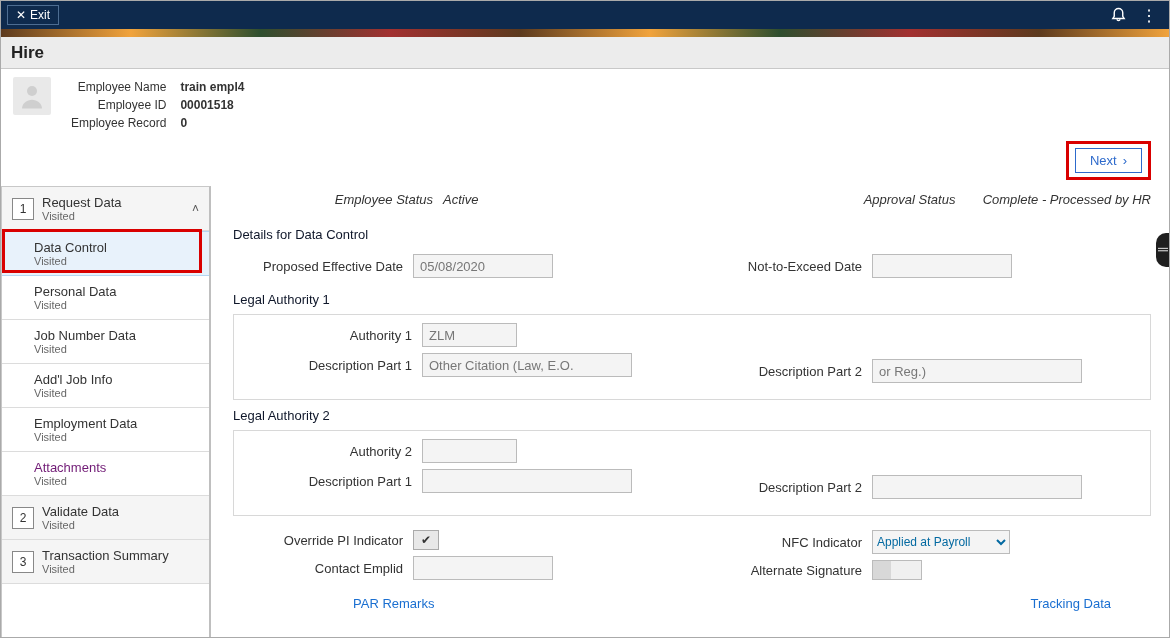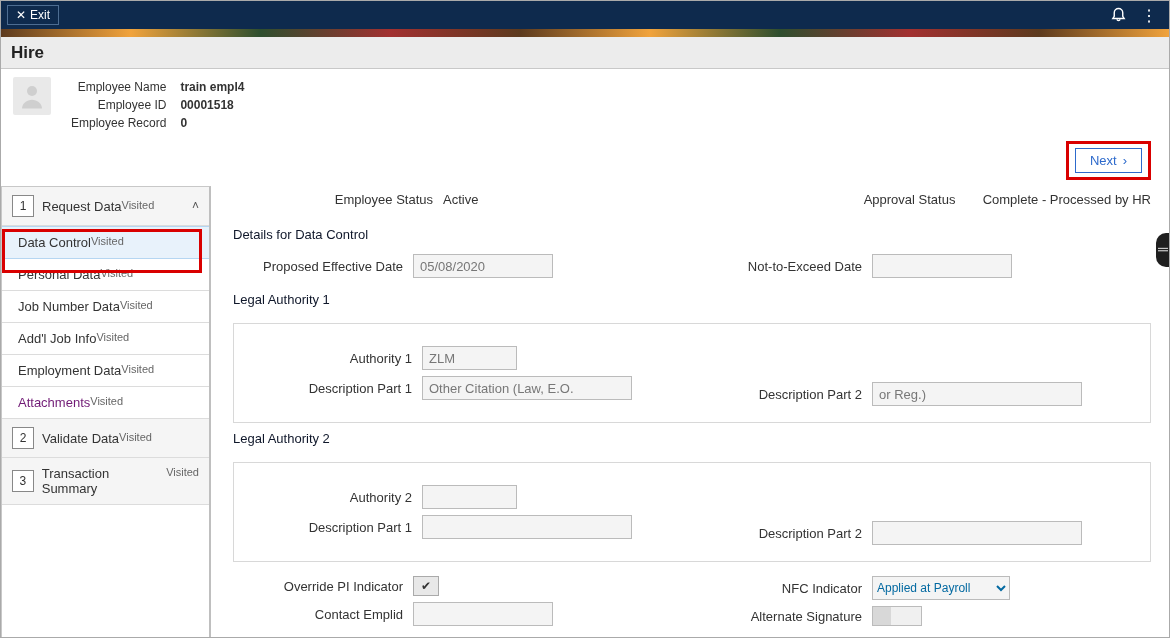--- a/index.html
+++ b/index.html
@@ -17,46 +17,46 @@
   .emp-table td { padding:1px 6px; font-size:12px; }
   .emp-table td.lab { text-align:right; color:#333; }
   .emp-table td.val { font-weight:700; }
   .nextarea { display:flex; justify-content:flex-end; padding:0 18px 6px; position:relative; }
   .next-btn { border:1px solid #2d6acc; color:#2d6acc; background:#fff; padding:4px 14px; font-size:13px; display:flex; align-items:center; gap:6px; cursor:pointer; }
   .next-wrap { border:3px solid #d90000; padding:4px 6px; }
   .main { display:flex; height:calc(100% - 170px); }
   .sidebar { width:210px; border:1px solid #c8c8c8; border-right:2px solid #bfbfbf; background:#fff; position:relative; }
   .step { display:flex; align-items:center; padding:8px 10px; border-bottom:1px solid #dcdcdc; font-size:13px; gap:8px; }
   .step.lv1 { background:#f5f5f5; }
-  .step.sub { padding-left:16px; }
+  .step.sub { padding-left:32px; }
   .step .badge { width:22px; height:22px; border:1px solid #888; background:#fff; display:flex; align-items:center; justify-content:center; font-size:12px; }
-  .step .col { display:flex; }
+  .step .col { display:flex; flex-direction:column; }
   .step .sub-label { font-size:11px; color:#666; }
   .step.active { background:#e8f2fb; border-top:1px solid #b5d6f2; border-bottom:1px solid #b5d6f2; }
   .step.muted .title { color:#701a75; }
   .chev { margin-left:auto; font-size:12px; color:#555; }
   .red-box-sidebar { position:absolute; left:0; top:42px; width:200px; height:44px; border:3px solid #d90000; pointer-events:none; }
 
   .content { flex:1; padding:4px 18px 10px 22px; overflow:auto; position:relative; }
-  .status-row { display:flex; gap:60px; font-size:13px; padding:2px 0 12px; }
+  .status-row { display:flex; gap:60px; font-size:13px; padding:2px 0 12px;font-style:italic; }
   .status-row .cell { display:flex; gap:10px; }
   .status-row .lab { width:200px; text-align:right; }
   .status-row .right .lab { width:auto; }
   .section-title { color:#0f172a; font-size:13px; margin:8px 0 6px; }
   .form-grid { display:flex; }
   .form-col { flex:1; }
   .frow { display:flex; align-items:center; margin:6px 0; gap:10px; }
   .frow .flab { width:170px; text-align:right; font-size:13px; }
   .frow input[type=text] { height:24px; border:1px solid #bbb; background:#f4f4f4; padding:2px 6px; font-size:13px; color:#777; }
   .frow input.w150 { width:140px; }
   .frow input.w95 { width:95px; }
   .frow input.w220 { width:210px; }
   .frow .chk { width:26px; height:20px; border:1px solid #aaa; background:#e8e8e8; display:flex; align-items:center; justify-content:center; font-size:12px; }
   .frow select { height:24px; border:1px solid #bbb; background:#f4f4f4; font-size:12px; color:#0369a1; width:138px; }
-  .la-box { border:1px solid #d8d8d8; padding:16px 8px 10px; margin-top:16px; }
+  .la-box { border:1px solid #d8d8d8; padding:2px 8px 10px; margin-top:7px; }
   .link { color:#1a6fd1; font-size:13px; text-decoration:none; cursor:pointer; }
   .links-row { display:flex; justify-content:space-between; padding:10px 40px 6px 120px; }
 
   .scroll-handle { position:absolute; right:-1px; top:232px; width:14px; height:34px; background:#1f1f1f; border-radius:10px 0 0 10px; display:flex; align-items:center; justify-content:center; color:#fff; font-size:10px; writing-mode:vertical-rl; }
 </style>
 </head>
 <body>
 
 <div class="app">
   <div class="topbar">

